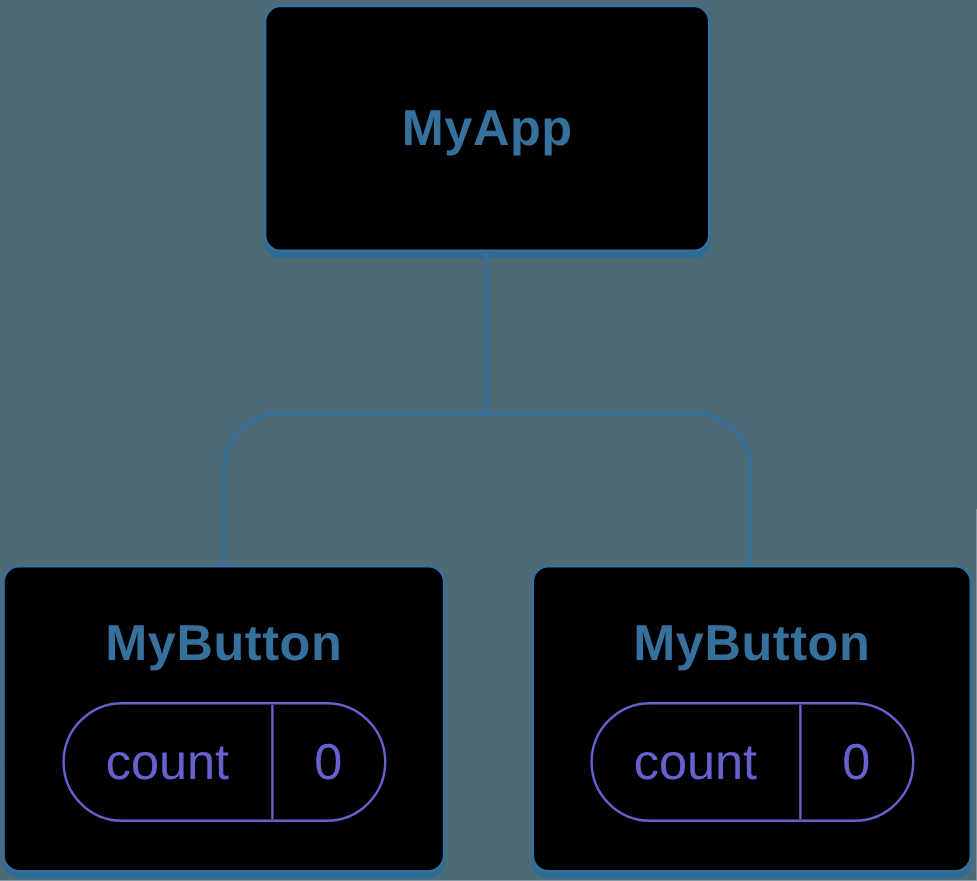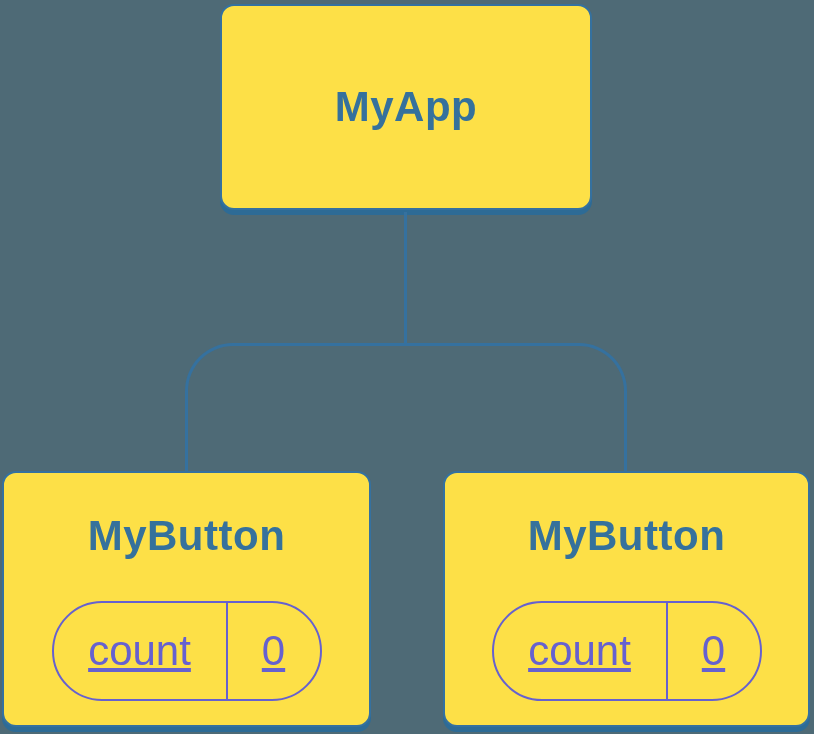--- a/index.html
+++ b/index.html
@@ -10,21 +10,21 @@
   .canvas {
     position: relative;
     width: 814px;
     height: 734px;
     background: #4e6a76;
     overflow: hidden;
   }
   
   .node-box {
     position: absolute;
-    background: #fde047;
+    background: #000000;
     border: 2px solid #35719f;
     border-radius: 14px;
     box-shadow: 0 5px 0 0 #2d6b96;
     box-sizing: border-box;
     display: flex;
     flex-direction: column;
     align-items: center;
   }
   .node-app {
     left: 220px; top: 4px;
@@ -60,33 +60,32 @@
     left: 185px; top: 343px;
     width: 442px; height: 128px;
     box-sizing: border-box;
     border-top: 3px solid #35719f;
     border-left: 3px solid #35719f;
     border-right: 3px solid #35719f;
     border-radius: 48px 48px 0 0;
   }
   
   .state-pill {
-    margin-top: 42px;
+    margin-top: 26px;
     width: 270px;
     height: 100px;
     box-sizing: border-box;
     border: 2px solid #6661cf;
     border-radius: 52px;
     display: flex;
     align-items: stretch;
     overflow: hidden;
     color: #6661cf;
     font-size: 42px;
     font-weight: 400;
-    text-decoration: underline;
   }
   .state-key {
     width: 174px;
     display: flex;
     align-items: center;
     justify-content: center;
     border-right: 2px solid #6661cf;
     box-sizing: border-box;
   }
   .state-value {

